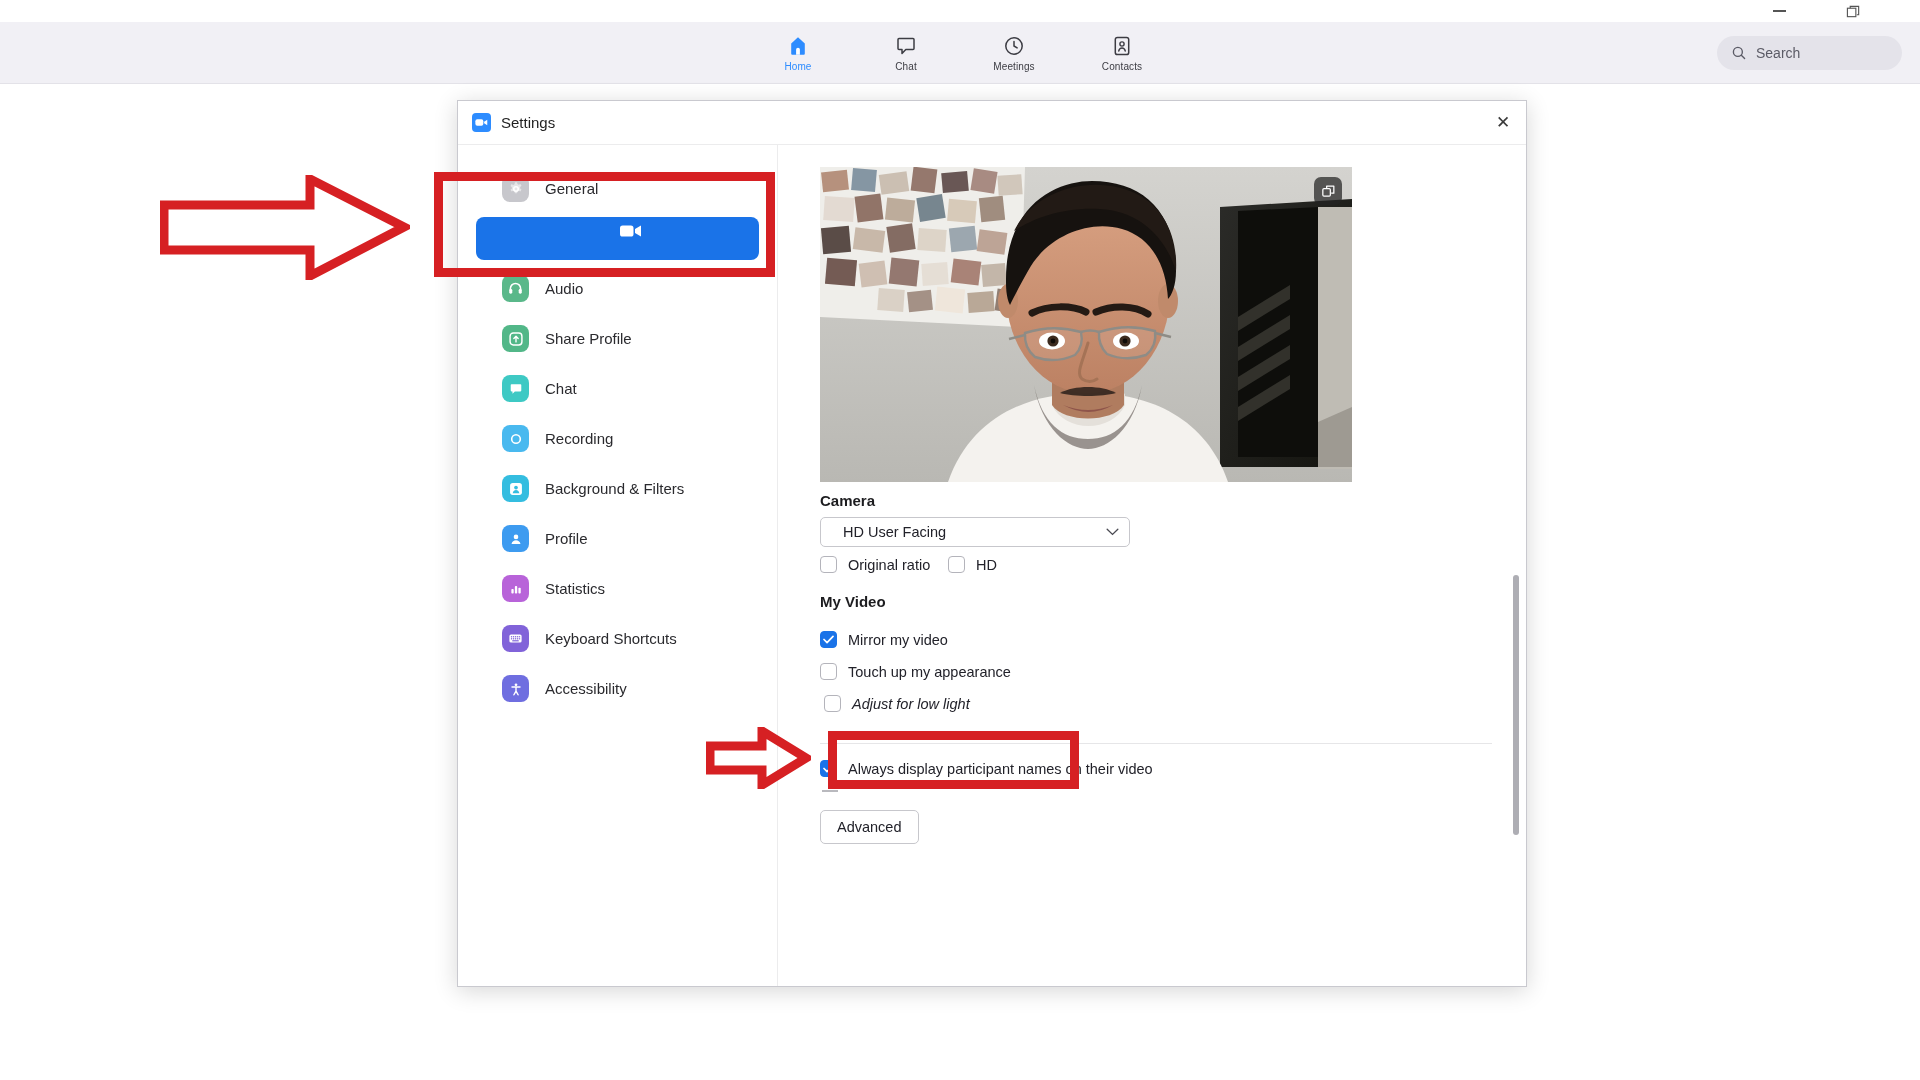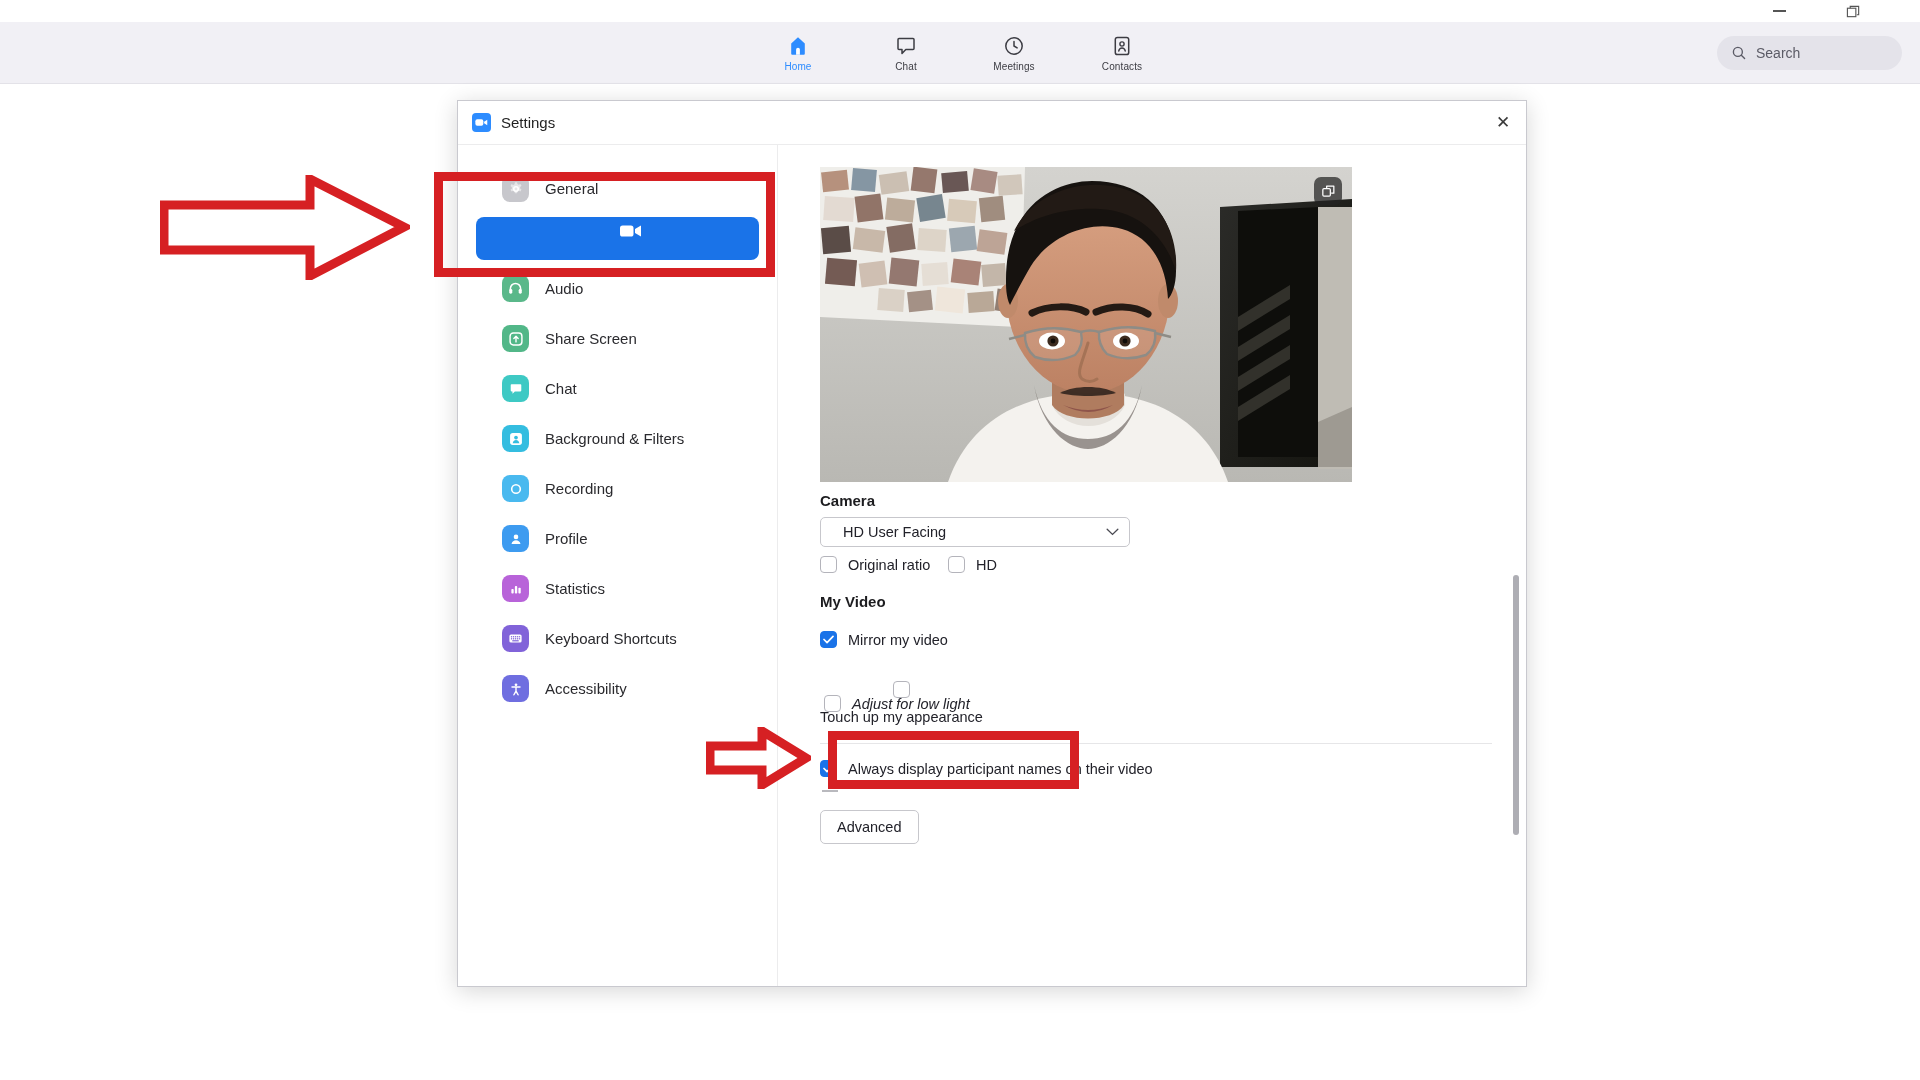--- a/index.html
+++ b/index.html
@@ -267,50 +267,50 @@
         <span class="side-label">Audio</span>
       </div>
 
       <div class="side-item">
         <span class="side-ico" style="background:#52b788;">
           <svg width="16" height="16" viewBox="0 0 20 20">
               <rect x="2.6" y="2.6" width="14.8" height="14.8" rx="4" fill="none" stroke="#fff" stroke-width="1.8"></rect>
               <path d="M10 13.6V6.6m0 0L7.3 9.3M10 6.6l2.7 2.7" fill="none" stroke="#fff" stroke-width="1.7" stroke-linecap="round"></path>
             </svg>
         </span>
-        <span class="side-label">Share Screen</span>
+        <span class="side-label">Share Profile</span>
       </div>
 
       <div class="side-item">
         <span class="side-ico" style="background:#3ec9c4;">
           <svg width="16" height="16" viewBox="0 0 20 20">
               <path d="M4.4 4h11.2a1 1 0 0 1 1 1v7a1 1 0 0 1-1 1H8.6l-3 3v-3H4.4a1 1 0 0 1-1-1V5a1 1 0 0 1 1-1z" fill="#fff"></path>
             </svg>
         </span>
         <span class="side-label">Chat</span>
+      </div>
+
+      <div class="side-item">
+        <span class="side-ico" style="background:#49b9ef;">
+          <svg width="16" height="16" viewBox="0 0 20 20">
+              <circle cx="10" cy="10" r="5.4" fill="none" stroke="#fff" stroke-width="2"></circle>
+            </svg>
+        </span>
+        <span class="side-label">Recording</span>
       </div>
 
       <div class="side-item">
         <span class="side-ico" style="background:#34bde0;">
           <svg width="16" height="16" viewBox="0 0 20 20">
               <rect x="2.6" y="2.6" width="14.8" height="14.8" rx="3.4" fill="#fff"></rect>
               <circle cx="10" cy="8.2" r="2.3" fill="#34bde0"></circle>
               <path d="M5.8 15.2c.6-2.6 2.3-3.8 4.2-3.8s3.6 1.2 4.2 3.8z" fill="#34bde0"></path>
             </svg>
         </span>
         <span class="side-label">Background &amp; Filters</span>
-      </div>
-
-      <div class="side-item">
-        <span class="side-ico" style="background:#49b9ef;">
-          <svg width="16" height="16" viewBox="0 0 20 20">
-              <circle cx="10" cy="10" r="5.4" fill="none" stroke="#fff" stroke-width="2"></circle>
-            </svg>
-        </span>
-        <span class="side-label">Recording</span>
       </div>
 
       <div class="side-item">
         <span class="side-ico" style="background:#3d9bf0;">
           <svg width="16" height="16" viewBox="0 0 20 20">
               <circle cx="10" cy="7.4" r="2.9" fill="#fff"></circle>
               <path d="M4.4 16.4c.7-3.2 2.9-4.7 5.6-4.7s4.9 1.5 5.6 4.7z" fill="#fff"></path>
             </svg>
         </span>
         <span class="side-label">Profile</span>
@@ -497,21 +497,21 @@
 
       <div class="chk-row" style="left:42px; top:486px;">
         <span class="chk on">
           <svg width="11" height="9" viewBox="0 0 12 10">
             <path d="M1 5 4.4 8.4 11 1.6" fill="none" stroke="#fff" stroke-width="1.9" stroke-linecap="round" stroke-linejoin="round"></path>
           </svg>
         </span>
         <span class="chk-label">Mirror my video</span>
       </div>
 
-      <div class="chk-row" style="left:42px; top:536px;flex-direction:column;">
+      <div class="chk-row" style="left:42px; top:518px;">
         <span class="chk"></span>
         <span class="chk-label">Touch up my appearance</span>
       </div>
 
       <div class="chk-row" style="left:46px; top:550px;font-style:italic;">
         <span class="chk"></span>
         <span class="chk-label">Adjust for low light</span>
       </div>
 
       <div id="divider" style="top:598px;"></div>

